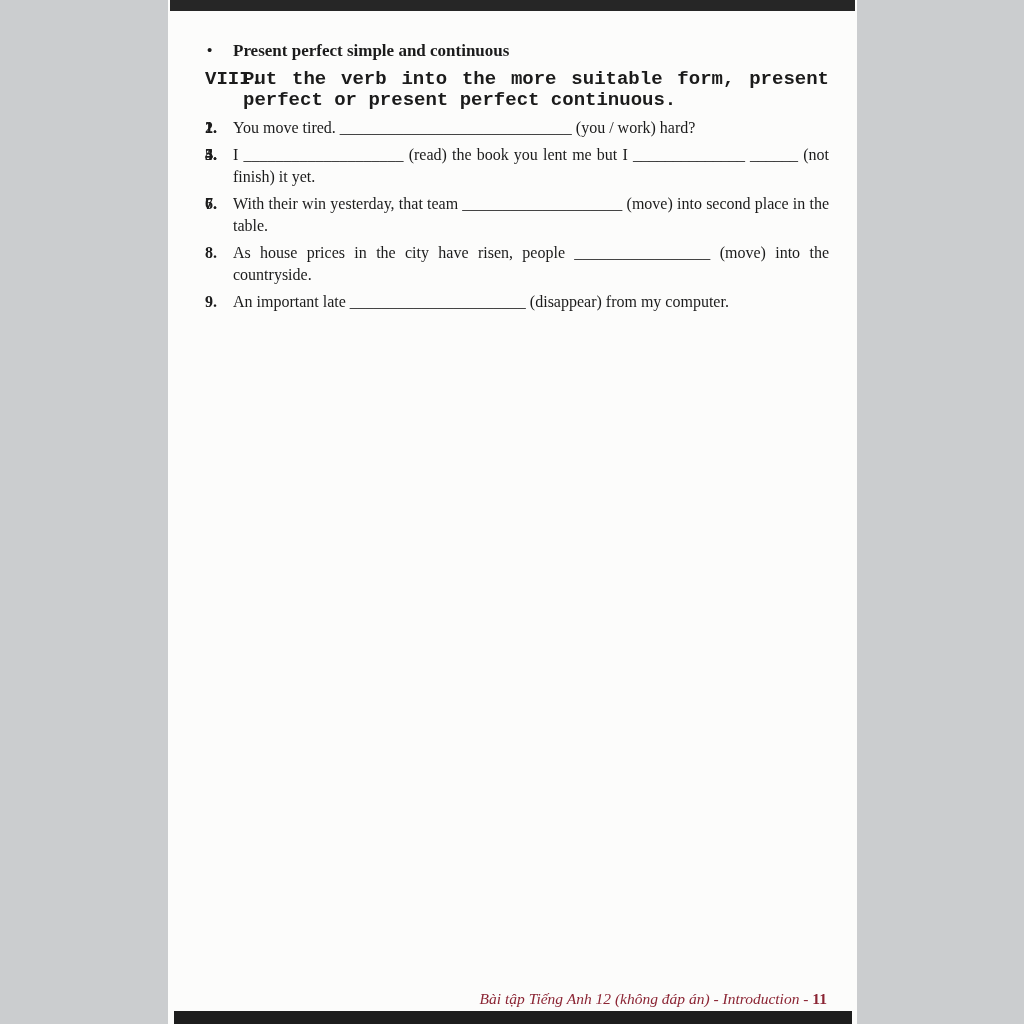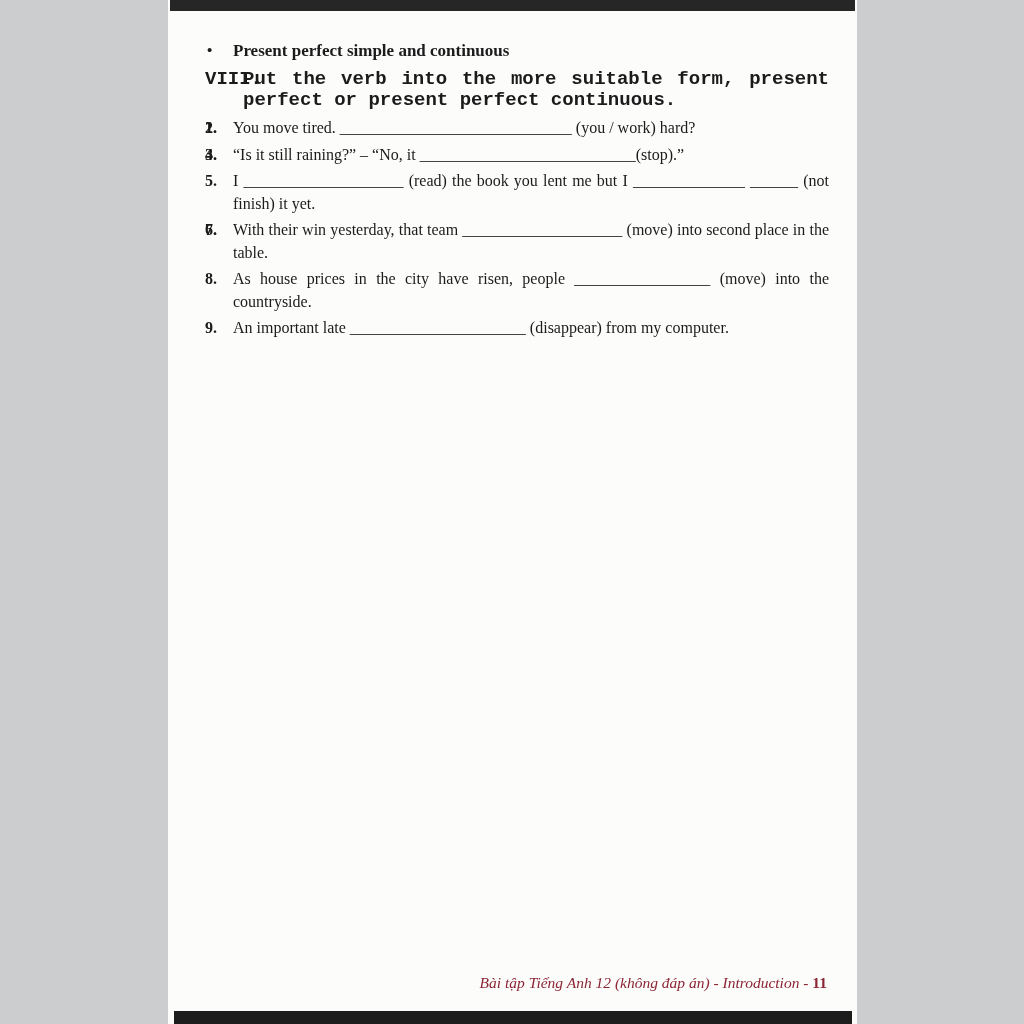--- a/index.html
+++ b/index.html
@@ -89,21 +89,21 @@
   }
   .item .num {
     position: absolute;
     left: 0;
     top: 0;
     font-weight: bold;
   }
   .footer {
     position: absolute;
     right: 30px;
-    bottom: 32px;
+    bottom: 16px;
     font-style: italic;
     font-size: 15.5px;
     color: #8b2433;
     white-space: nowrap;
   }
   .footer .page-num {
     font-weight: bold;
     font-style: normal;
   }
 </style>
@@ -133,21 +133,20 @@
         </div>
         <div class="item">
           <span class="num">2.</span>
           <span>You move tired. _____________________________ (you / work) hard?</span>
         </div>
         <div class="item">
           <span class="num">3.</span>
         </div>
         <div class="item">
           <span class="num">4.</span>
-          <span>“Is it still raining?” – “No, it ___________________________(stop).”</span>
         </div>
         <div class="item">
           <span class="num">5.</span>
           <span>I ____________________ (read) the book you lent me but I ______________ ______ (not finish) it yet.</span>
         </div>
         <div class="item">
           <span class="num">6.</span>
         </div>
         <div class="item">
           <span class="num">7.</span>

